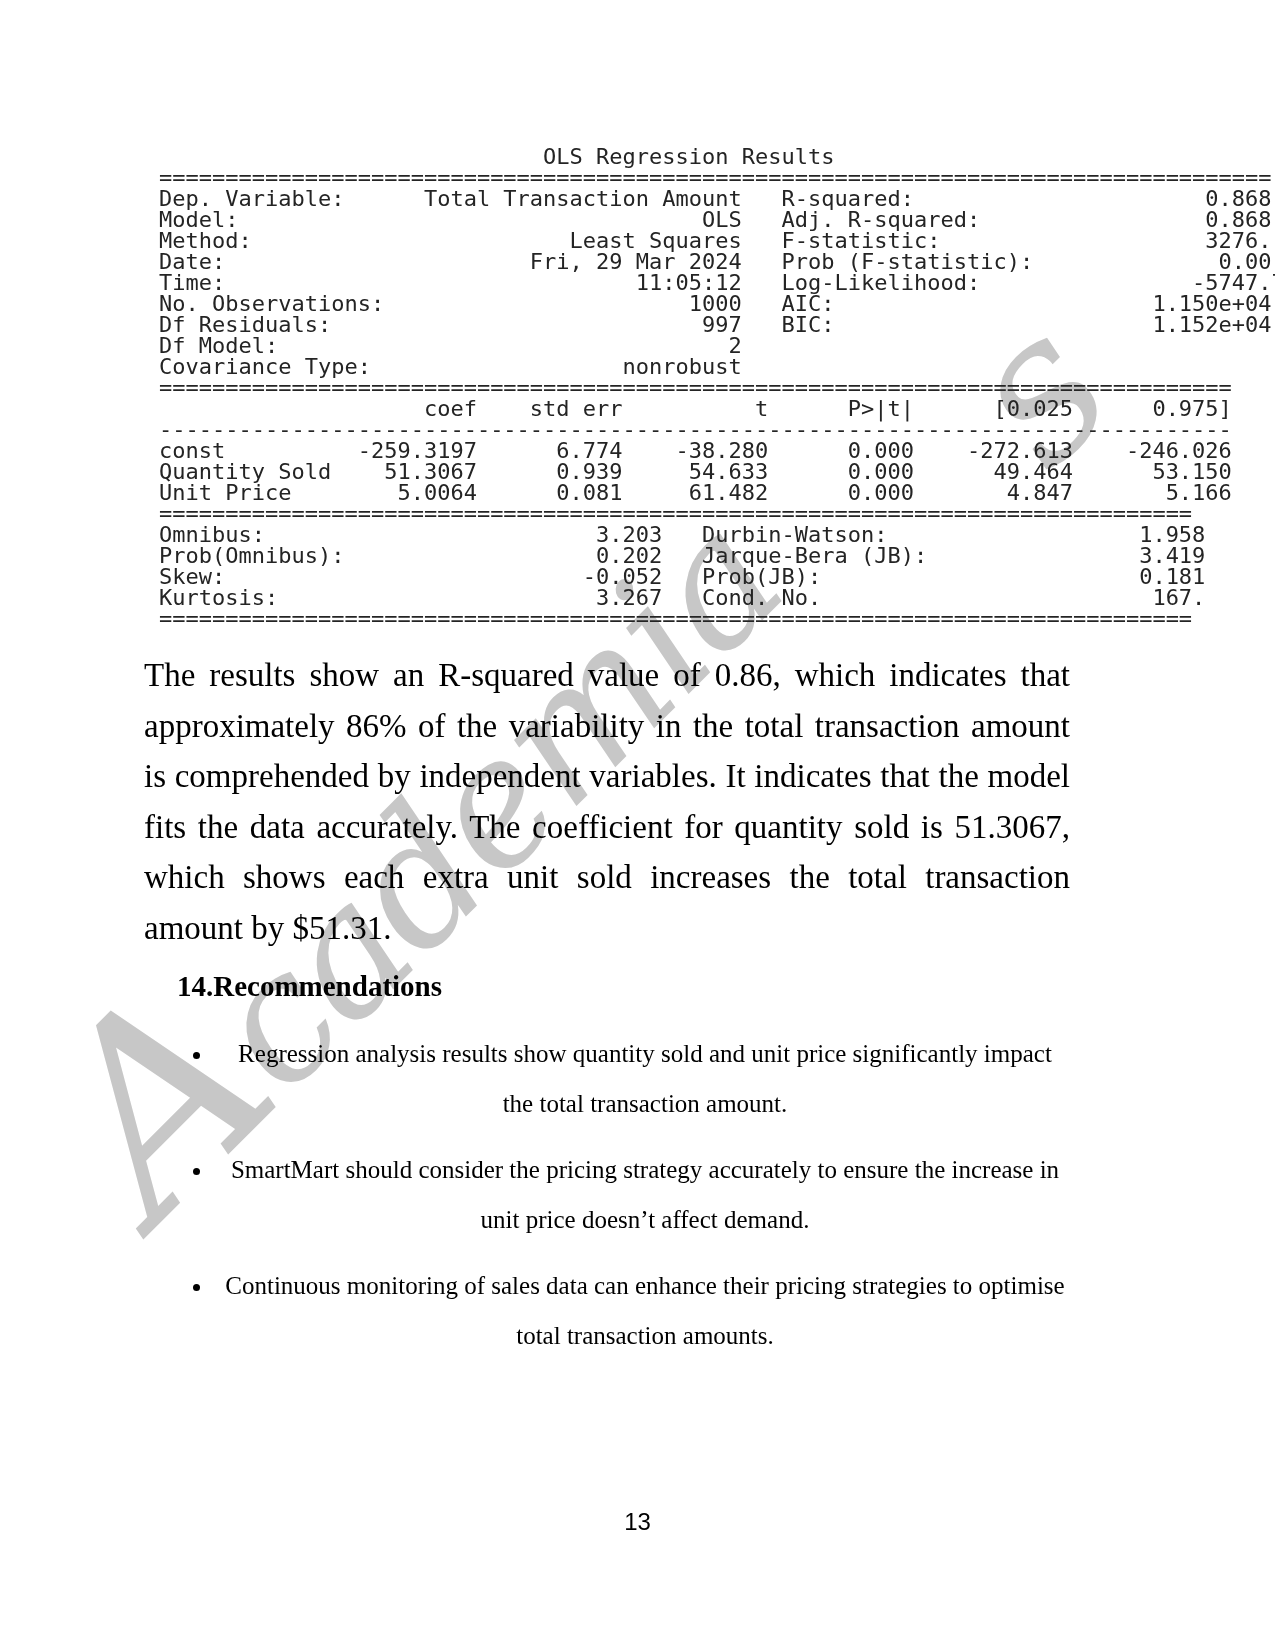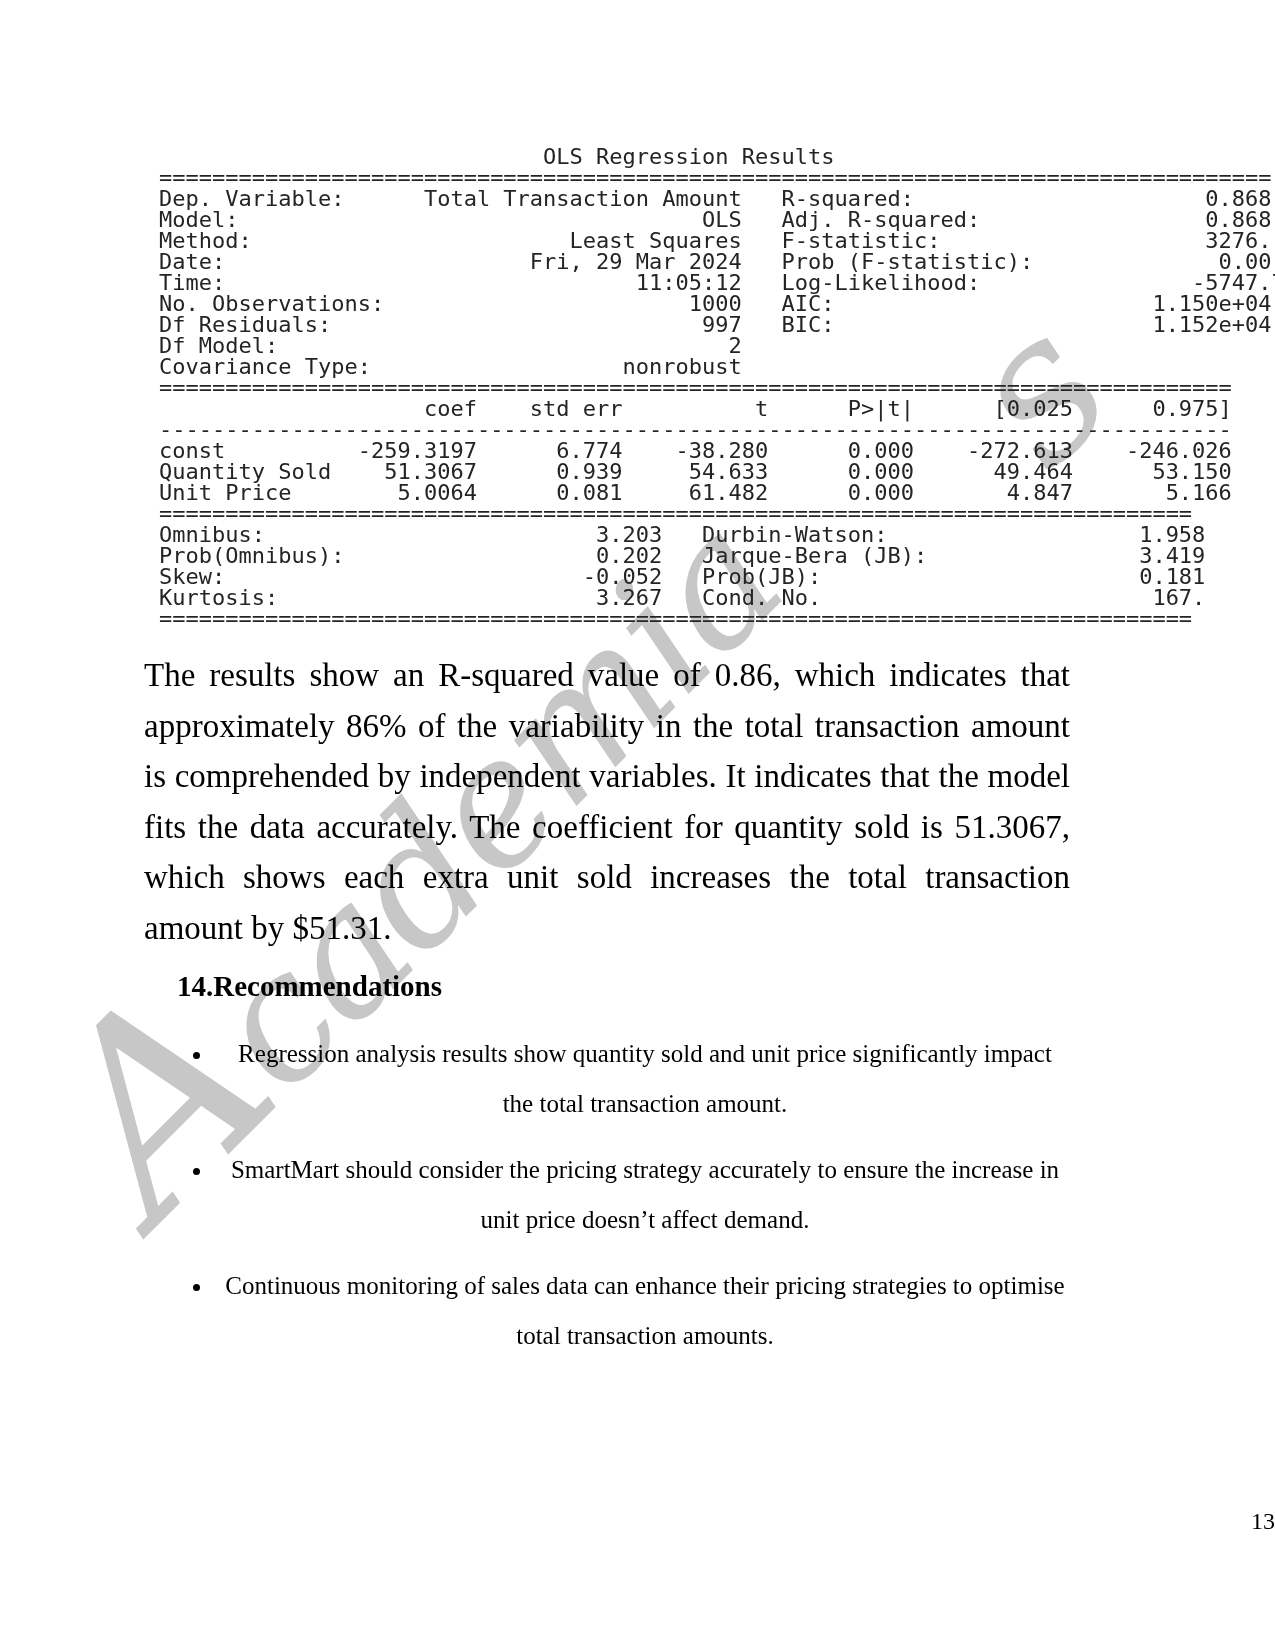--- a/index.html
+++ b/index.html
@@ -82,22 +82,22 @@
     font-size: 25px;
     line-height: 50px;
     text-align: center;
   }
 
   
   #page-number {
     position: absolute;
     left: 0; top: 1508px;
     width: 1275px;
-    text-align: right;
-    font-family: Liberation Serif, serif;
+    text-align: center;
+    font-family: Liberation Sans, sans-serif;
     font-size: 24px;
     z-index: 1;
   }
 </style>
 </head>
 <body>
 
 <div class="watermark" id="wm-word">Academia</div>
 <div class="watermark" id="wm-frag">s</div>
 

